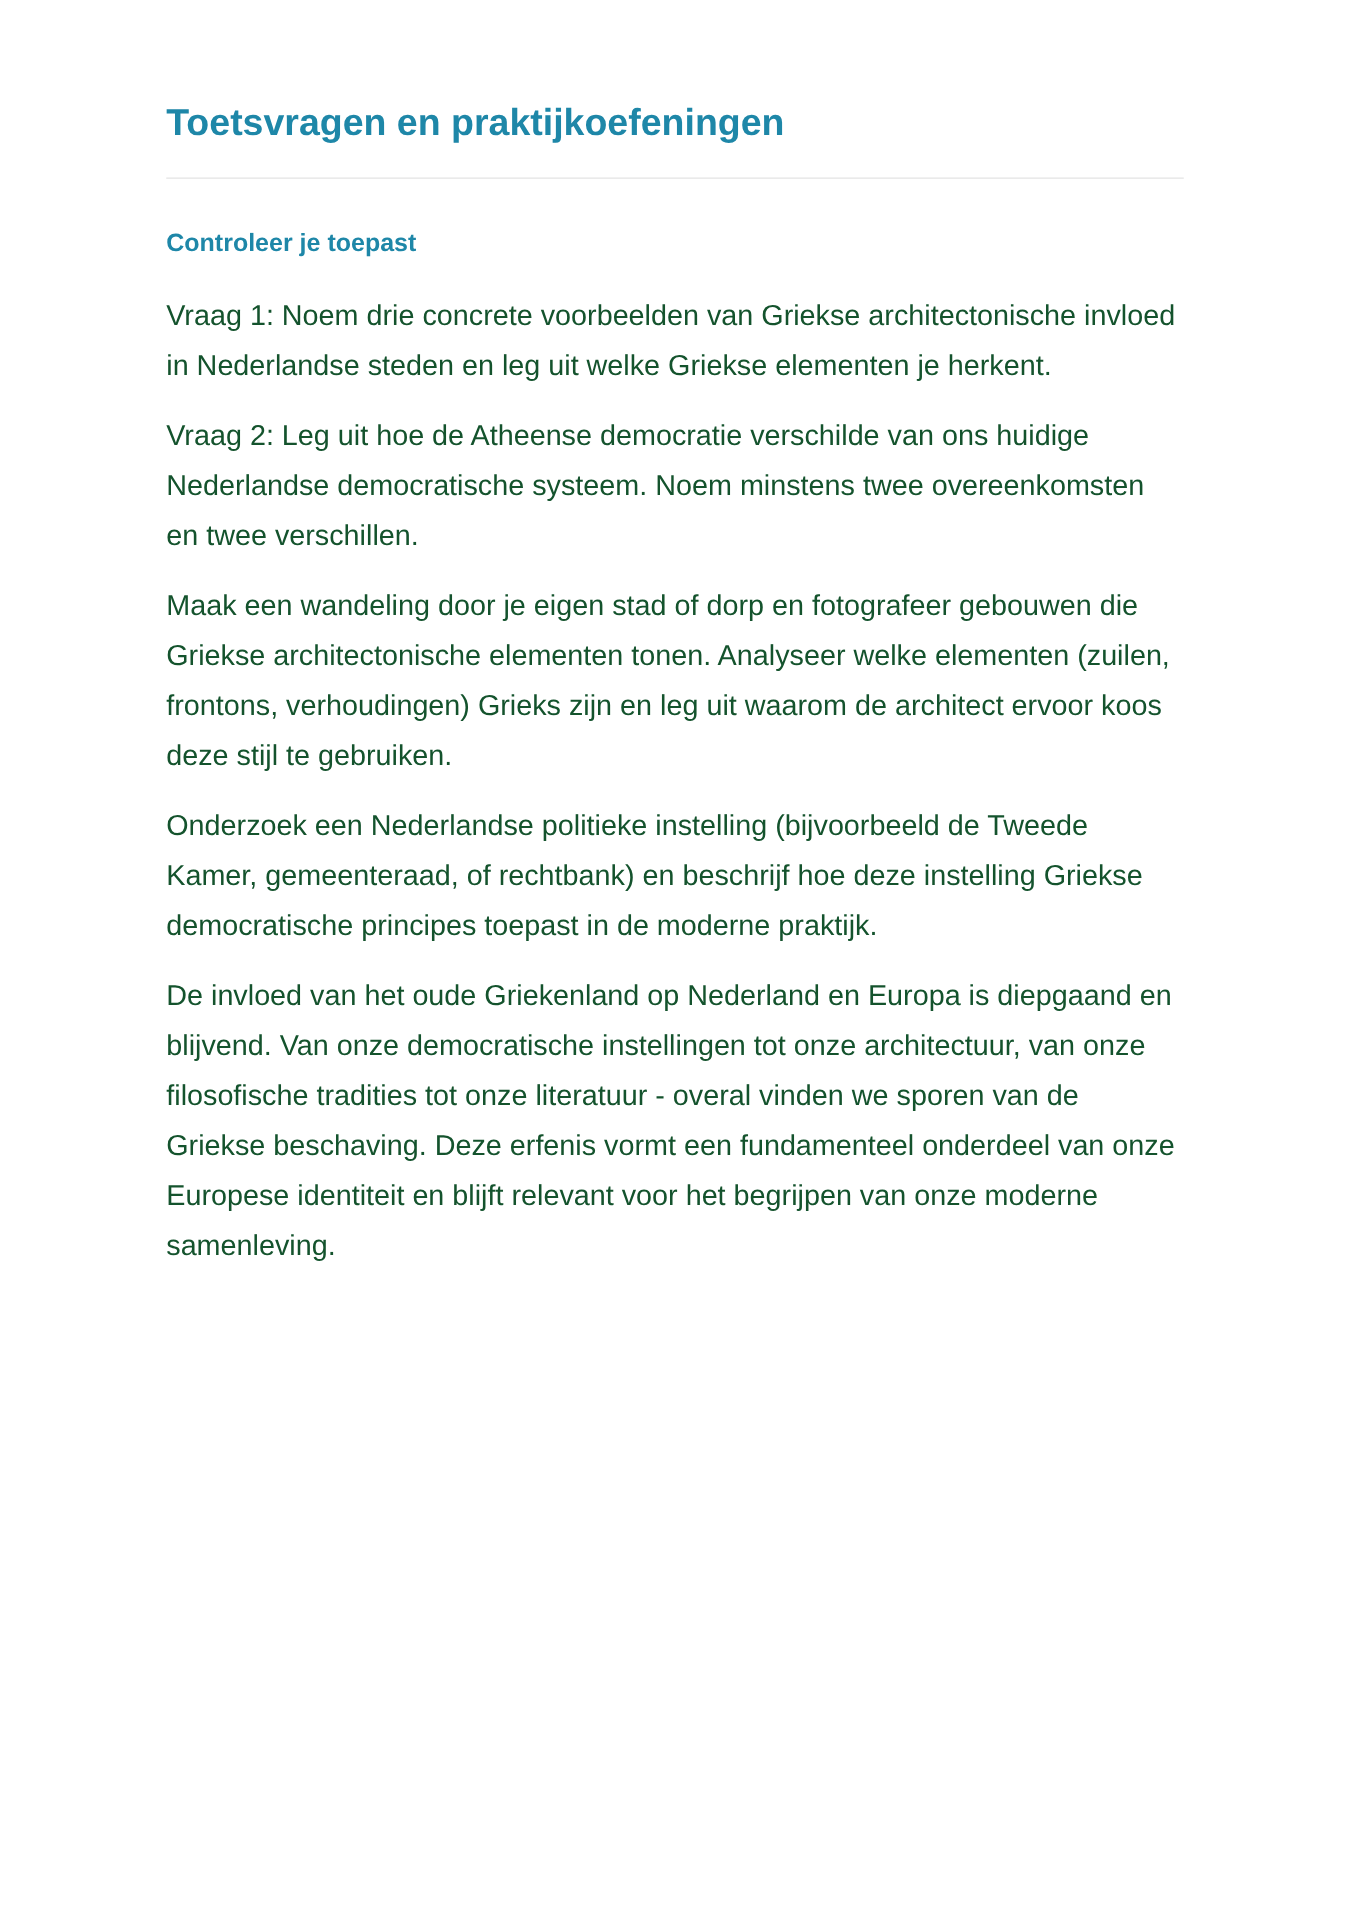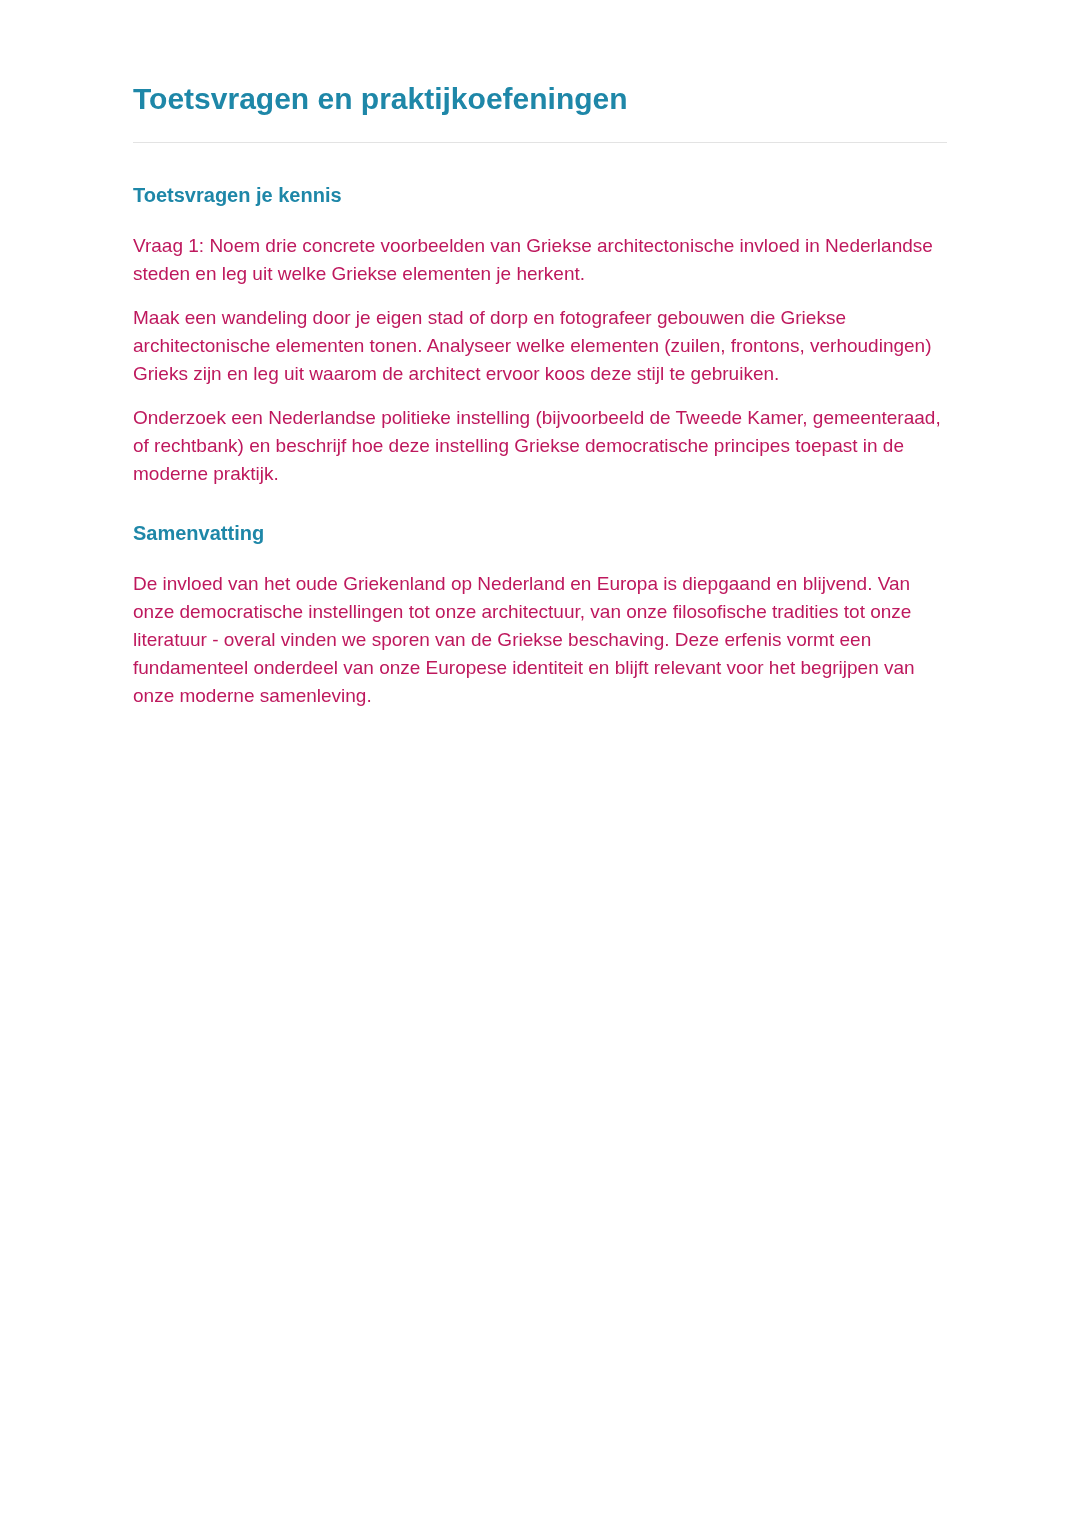--- a/index.html
+++ b/index.html
@@ -37,43 +37,43 @@
   }
   .section-heading {
     margin: 32px 0 24px 0;
     font-size: 20px;
     line-height: 26px;
     font-weight: 700;
     color: #1e87a8;
   }
   .body-para {
     margin: 0 0 16px 0;
-    font-size: 19px;
-    line-height: 28px;
+    font-size: 23px;
+    line-height: 40px;
     font-weight: 400;
-    color: #be185d;
+    color: #14532d;
   }
 </style>
 </head>
 <body>
 
 <div class="page">
 
   <h1 class="doc-title">Toetsvragen en praktijkoefeningen</h1>
 
   <hr class="divider">
 
   <div>
-    <h3 class="section-heading">Toetsvragen je kennis</h3>
+    <h3 class="section-heading">Controleer je toepast</h3>
     <p class="body-para">Vraag 1: Noem drie concrete voorbeelden van Griekse architectonische invloed in Nederlandse steden en leg uit welke Griekse elementen je herkent.</p>
+    <p class="body-para">Vraag 2: Leg uit hoe de Atheense democratie verschilde van ons huidige Nederlandse democratische systeem. Noem minstens twee overeenkomsten en twee verschillen.</p>
   </div>
 
   <div>
     <p class="body-para">Maak een wandeling door je eigen stad of dorp en fotografeer gebouwen die Griekse architectonische elementen tonen. Analyseer welke elementen (zuilen, frontons, verhoudingen) Grieks zijn en leg uit waarom de architect ervoor koos deze stijl te gebruiken.</p>
     <p class="body-para">Onderzoek een Nederlandse politieke instelling (bijvoorbeeld de Tweede Kamer, gemeenteraad, of rechtbank) en beschrijf hoe deze instelling Griekse democratische principes toepast in de moderne praktijk.</p>
   </div>
 
   <div>
-    <h3 class="section-heading">Samenvatting</h3>
     <p class="body-para">De invloed van het oude Griekenland op Nederland en Europa is diepgaand en blijvend. Van onze democratische instellingen tot onze architectuur, van onze filosofische tradities tot onze literatuur - overal vinden we sporen van de Griekse beschaving. Deze erfenis vormt een fundamenteel onderdeel van onze Europese identiteit en blijft relevant voor het begrijpen van onze moderne samenleving.</p>
   </div>
 
 </div>
 
 </body></html>

